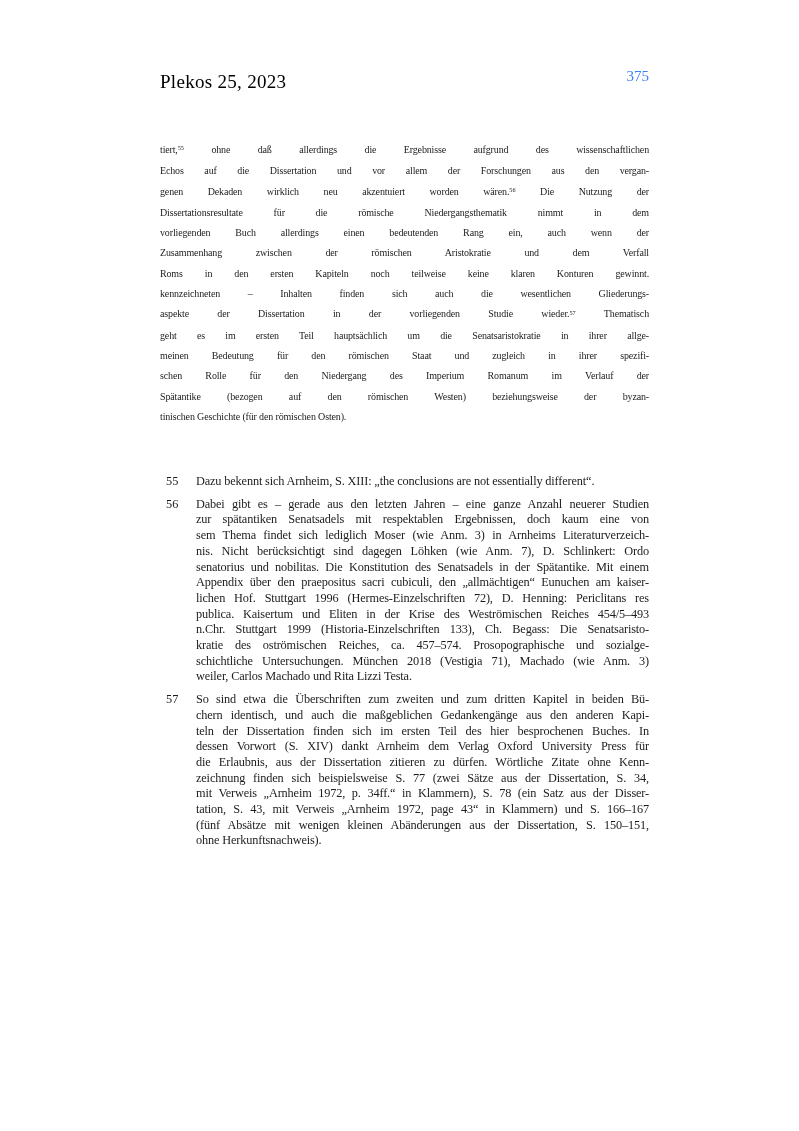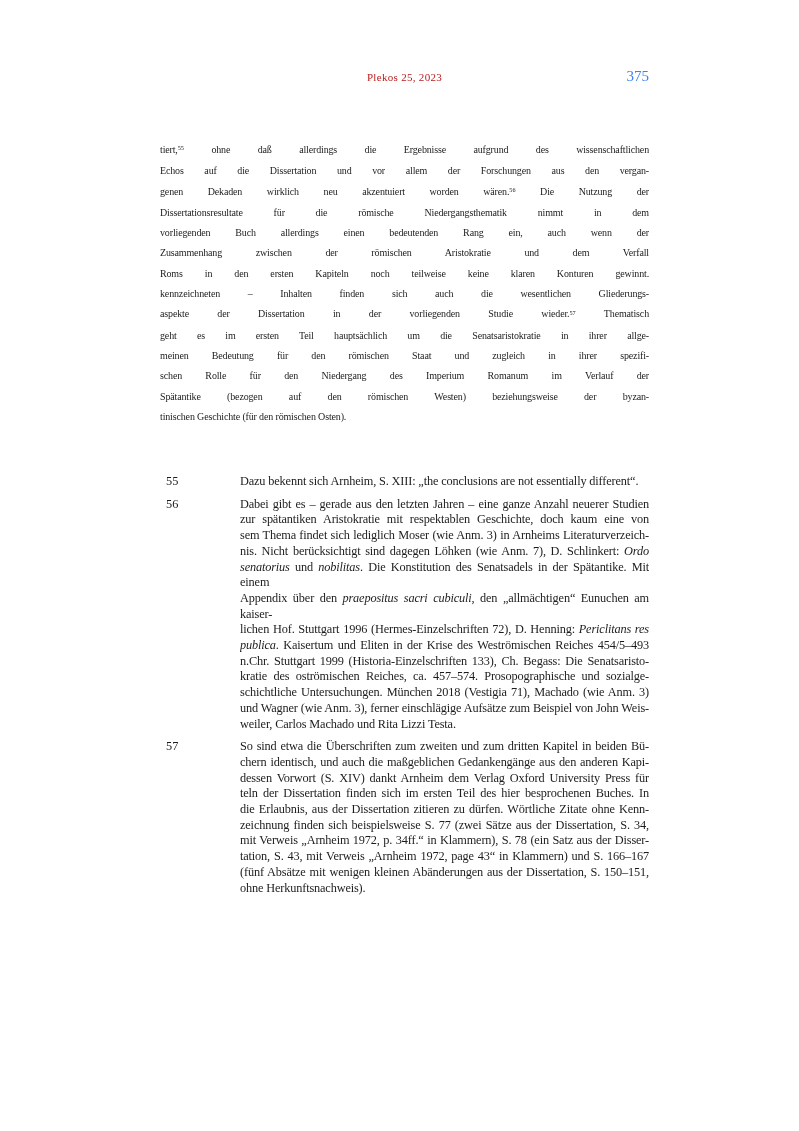--- a/index.html
+++ b/index.html
@@ -9,24 +9,23 @@
     height: 1131px;
     margin: 0 auto;
     background: #ffffff;
     color: #1c1c1c;
     font-family: "Liberation Serif", "DejaVu Serif", serif;
     overflow: hidden;
   }
   .header { position: absolute; left: 160px; top: 71px; width: 489px; height: 22px; }
   .journal {
     display: block;
-    text-align: center;
-    font-size: 11px;
+    font-size: 19px;
     letter-spacing: 0.3px;
-    color: #b91c1c;
+    color: #000000;
   }
   .pagenum {
     position: absolute;
     right: 0;
     top: -3px;
     font-size: 15px;
     color: #3b82f6;
   }
   .bodytext {
     position: absolute;
@@ -49,25 +48,24 @@
     flex: 0 0 30px;
     font-size: 12.3px;
     line-height: 15.7px;
   }
   .fn-text {
     flex: 1 1 auto;
     min-width: 0;
     font-size: 12.3px;
     line-height: 15.7px;
     letter-spacing: -0.15px;
-    margin-left: 44px;
   }
   .tl { overflow: hidden; }
   .tl.just { text-align: justify; text-align-last: justify; }
-  .it { font-style: italic; }
+  .it { }
   .sup {
     font-size: 0.62em;
     position: relative;
     top: -0.45em;
     letter-spacing: 0;
   }
 </style>
 </head>
 <body>
 
@@ -98,41 +96,40 @@
       <div class="fn-row">
         <div class="fn-num">55</div>
         <div class="fn-text">
           <div class="tl"><span>Dazu bekennt sich Arnheim, S. XIII: „the conclusions are not essentially different“.</span></div>
         </div>
       </div>
       <div class="fn-row">
         <div class="fn-num">56</div>
         <div class="fn-text">
           <div class="tl just"><span>Dabei gibt es – gerade aus den letzten Jahren – eine ganze Anzahl neuerer Studien</span></div>
-          <div class="tl just"><span>zur spätantiken Aristokratie mit respektablen Geschichte, doch kaum eine von</span></div>
+          <div class="tl just"><span>zur spätantiken Senatsadels mit respektablen Ergebnissen, doch kaum eine von</span></div>
           <div class="tl just"><span>sem Thema findet sich lediglich Moser (wie Anm. 3) in Arnheims Literaturverzeich-</span></div>
           <div class="tl just"><span>nis. Nicht berücksichtigt sind dagegen Löhken (wie Anm. 7), D. Schlinkert: </span><span class="it">Ordo</span></div>
           <div class="tl just"><span class="it">senatorius</span><span> und </span><span class="it">nobilitas</span><span>. Die Konstitution des Senatsadels in der Spätantike. Mit einem</span></div>
           <div class="tl just"><span>Appendix über den </span><span class="it">praepositus sacri cubiculi</span><span>, den „allmächtigen“ Eunuchen am kaiser-</span></div>
           <div class="tl just"><span>lichen Hof. Stuttgart 1996 (Hermes-Einzelschriften 72), D. Henning: </span><span class="it">Periclitans res</span></div>
           <div class="tl just"><span class="it">publica</span><span>. Kaisertum und Eliten in der Krise des Weströmischen Reiches 454/5–493</span></div>
           <div class="tl just"><span>n.Chr. Stuttgart 1999 (Historia-Einzelschriften 133), Ch. Begass: Die Senatsaristo-</span></div>
           <div class="tl just"><span>kratie des oströmischen Reiches, ca. 457–574. Prosopographische und sozialge-</span></div>
           <div class="tl just"><span>schichtliche Untersuchungen. München 2018 (Vestigia 71), Machado (wie Anm. 3)</span></div>
-          <div class="tl just"><span>und Wagner (wie Anm. 3), ferner einschlägige Aufsätze zum Beispiel von John Weis-</span></div>
           <div class="tl"><span>weiler, Carlos Machado und Rita Lizzi Testa.</span></div>
         </div>
       </div>
       <div class="fn-row">
         <div class="fn-num">57</div>
         <div class="fn-text">
           <div class="tl just"><span>So sind etwa die Überschriften zum zweiten und zum dritten Kapitel in beiden Bü-</span></div>
           <div class="tl just"><span>chern identisch, und auch die maßgeblichen Gedankengänge aus den anderen Kapi-</span></div>
+          <div class="tl just"><span>teln der Dissertation finden sich im ersten Teil des hier besprochenen Buches. In</span></div>
           <div class="tl just"><span>dessen Vorwort (S. XIV) dankt Arnheim dem Verlag Oxford University Press für</span></div>
-          <div class="tl just"><span>teln der Dissertation finden sich im ersten Teil des hier besprochenen Buches. In</span></div>
           <div class="tl just"><span>die Erlaubnis, aus der Dissertation zitieren zu dürfen. Wörtliche Zitate ohne Kenn-</span></div>
           <div class="tl just"><span>zeichnung finden sich beispielsweise S. 77 (zwei Sätze aus der Dissertation, S. 34,</span></div>
           <div class="tl just"><span>mit Verweis „Arnheim 1972, p. 34ff.“ in Klammern), S. 78 (ein Satz aus der Disser-</span></div>
           <div class="tl just"><span>tation, S. 43, mit Verweis „Arnheim 1972, page 43“ in Klammern) und S. 166–167</span></div>
           <div class="tl just"><span>(fünf Absätze mit wenigen kleinen Abänderungen aus der Dissertation, S. 150–151,</span></div>
           <div class="tl"><span>ohne Herkunftsnachweis).</span></div>
         </div>
       </div>
     </div>
 </div>

